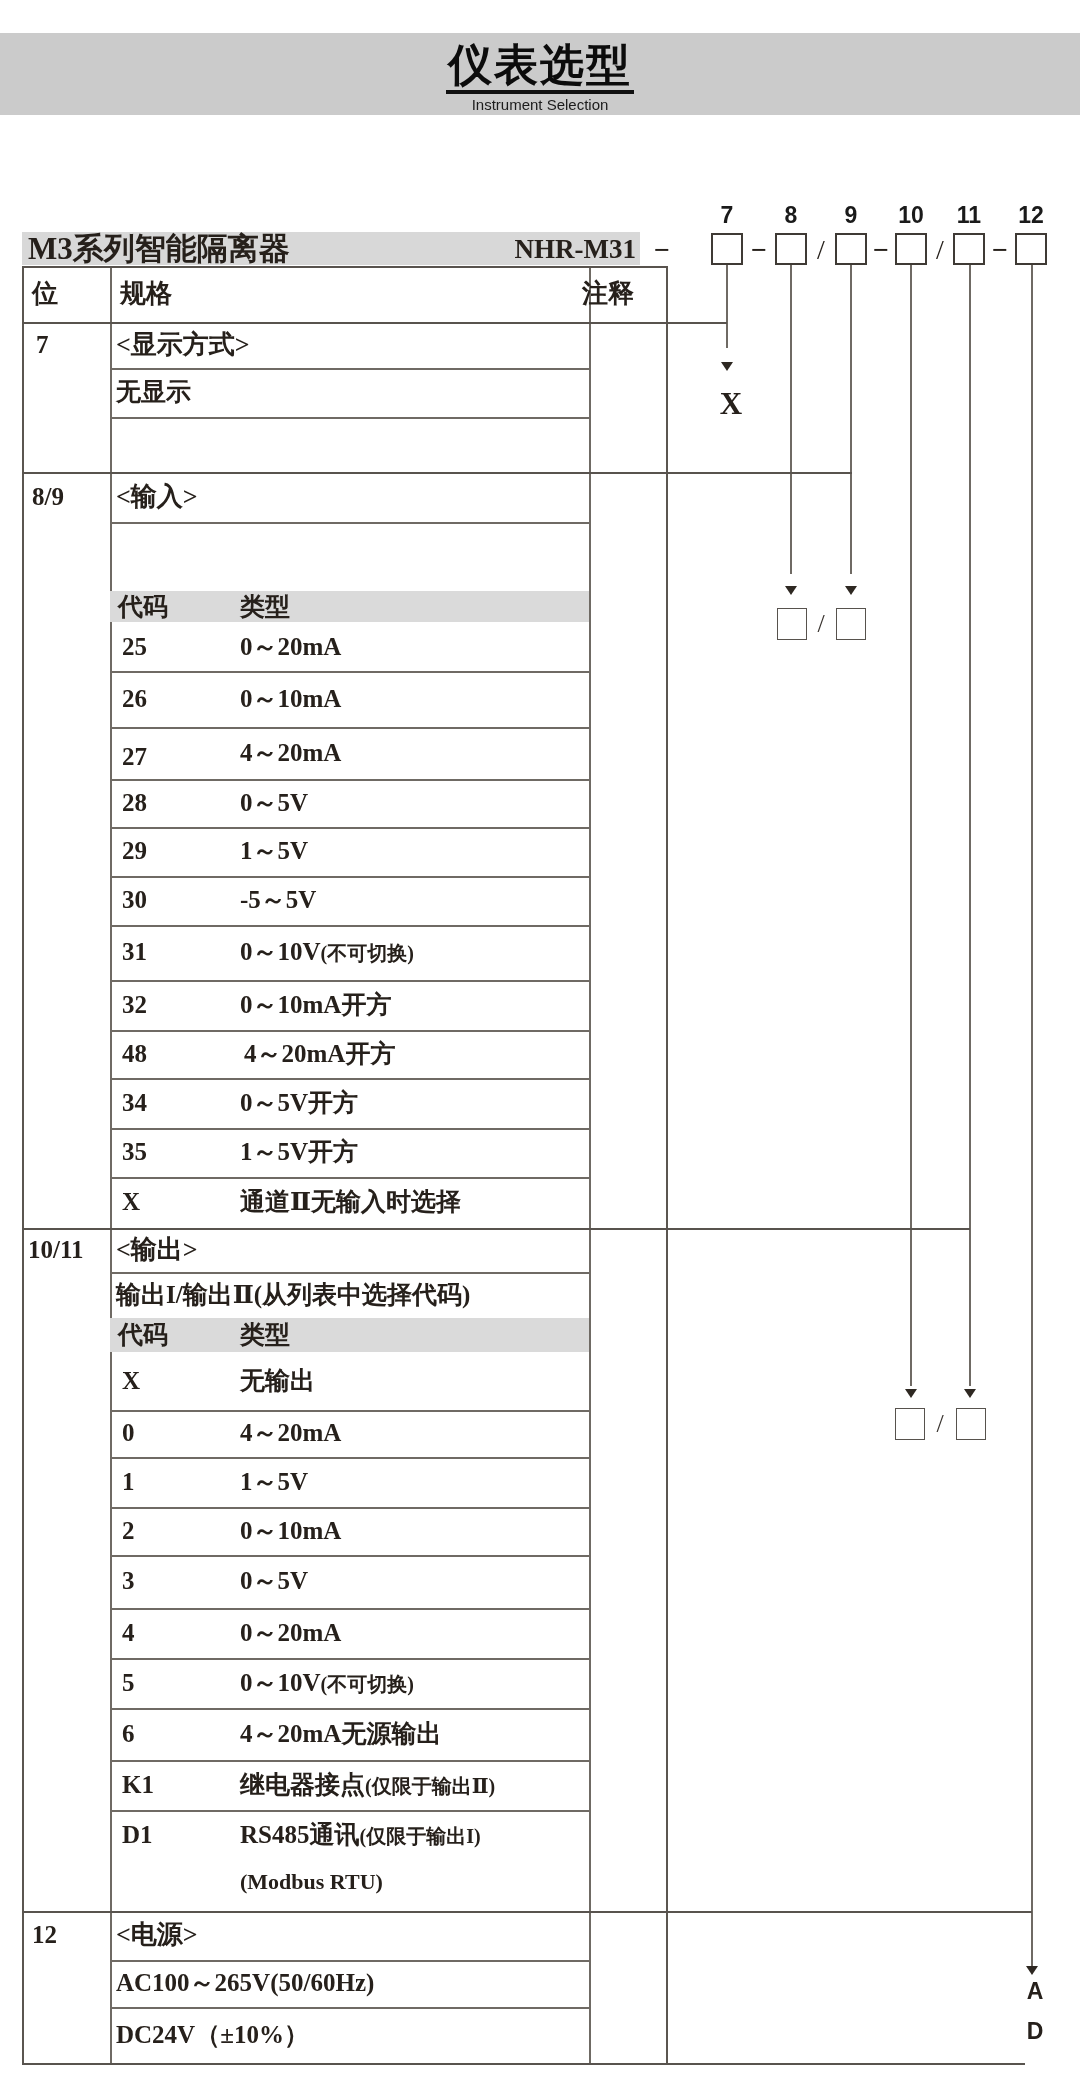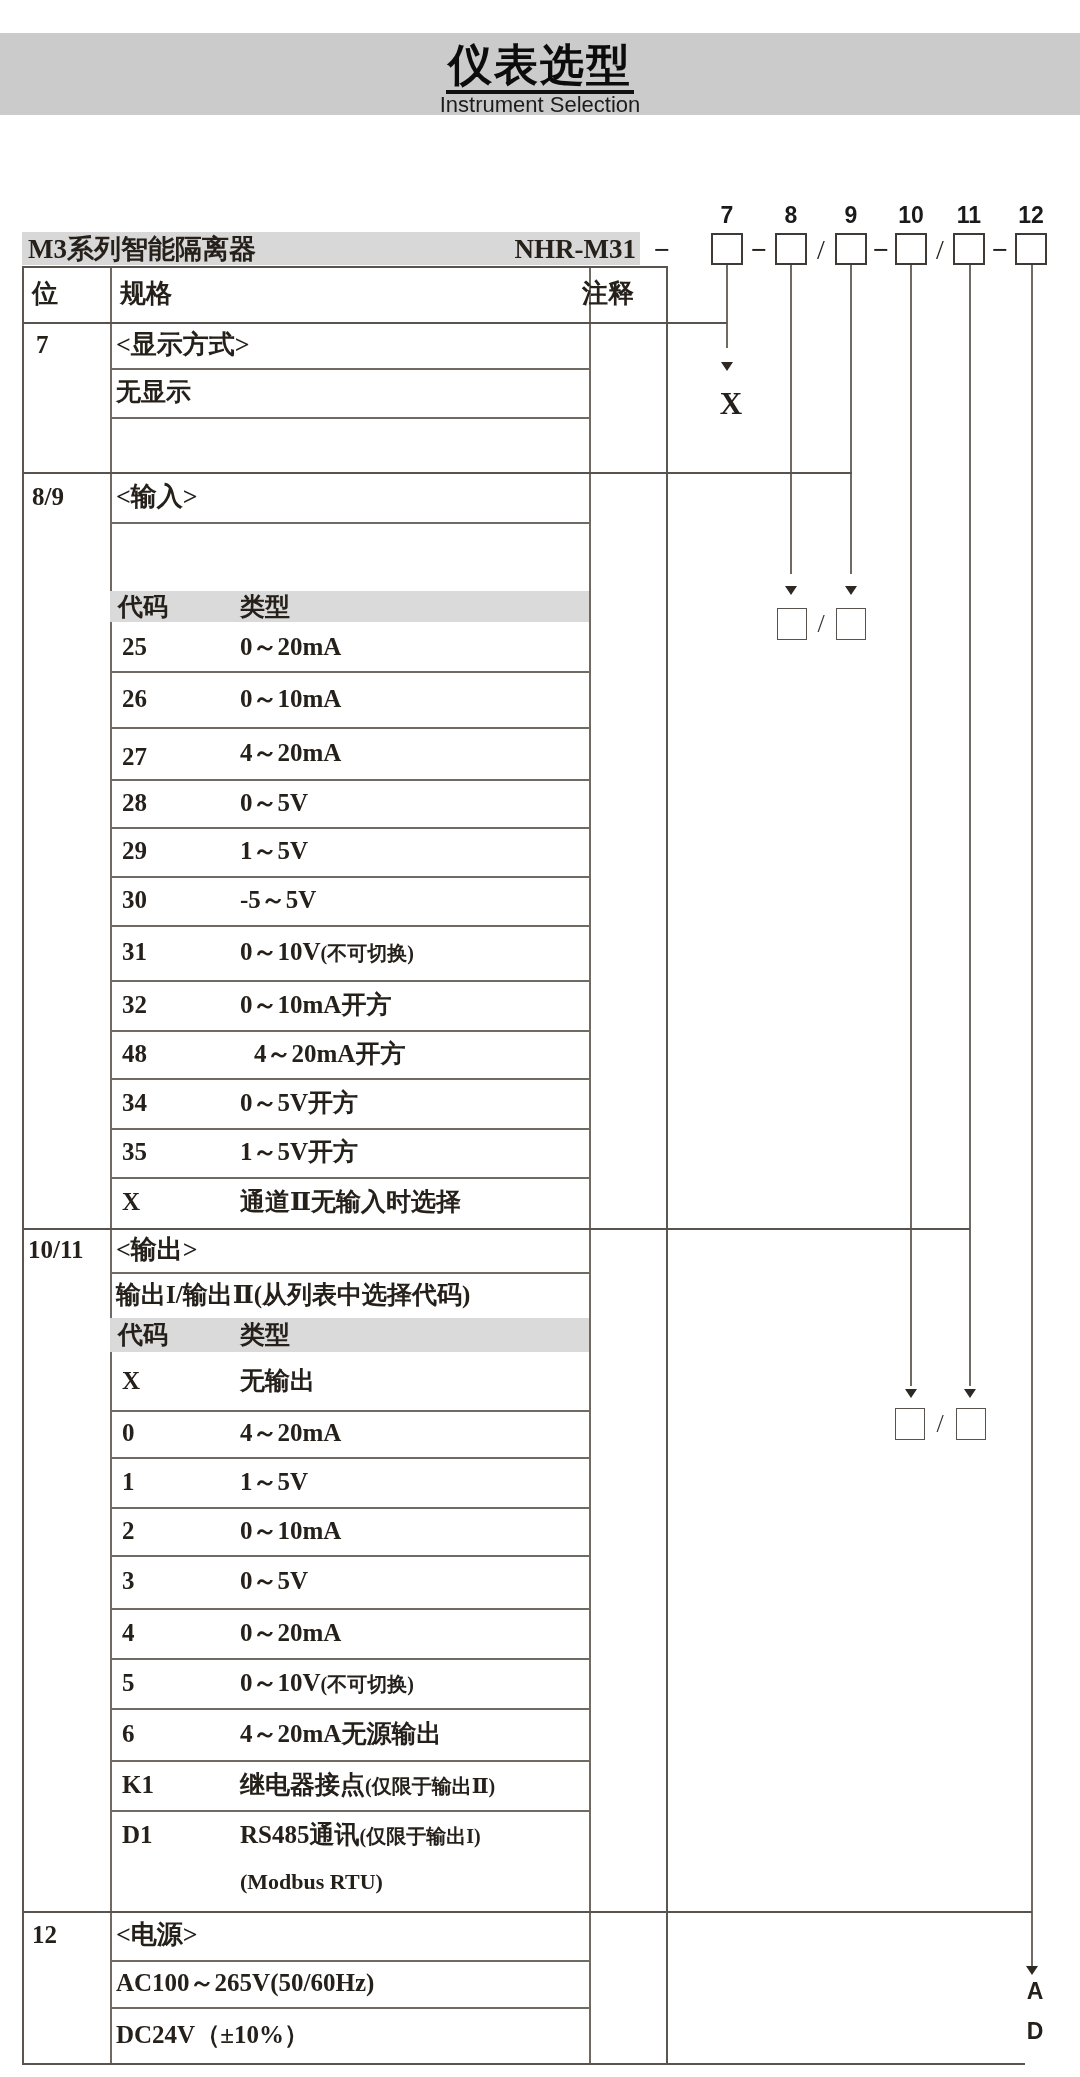--- a/index.html
+++ b/index.html
@@ -4,23 +4,23 @@
 <style>
   html,body{margin:0;padding:0;background:#ffffff;}
   #page{position:relative;width:1080px;height:2077px;background:#ffffff;overflow:hidden;
         font-family:"Liberation Serif","DejaVu Serif",serif;color:#26201b;}
   
   .title-banner{position:absolute;left:0;top:33px;width:1080px;height:82px;background:#cbcbcb;text-align:center;}
   .title-main{display:inline-block;margin-top:8px;font-family:"Liberation Sans","DejaVu Sans",sans-serif;
               font-weight:900;font-size:44px;line-height:48px;color:#0c0c0c;
               border-bottom:4px solid #111;padding:0 2px 1px 2px;letter-spacing:2px;}
   .title-sub{display:block;font-family:"Liberation Sans","DejaVu Sans",sans-serif;
-             font-size:22px;line-height:19px;color:#1c1c1c;margin-top:1px;text-align:center;}
+             font-size:15px;line-height:19px;color:#1c1c1c;margin-top:1px;text-align:center;}
   .model-banner{position:absolute;left:22px;top:232px;width:618px;height:33px;background:#d8d8d8;}
-  .series-label{position:absolute;left:28px;top:234px;font-size:27px;line-height:30px;font-weight:700;white-space:nowrap;}
+  .series-label{position:absolute;left:28px;top:234px;font-size:31px;line-height:30px;font-weight:700;white-space:nowrap;}
   .model-code{position:absolute;right:444px;top:234px;font-size:27px;line-height:30px;font-weight:700;white-space:nowrap;}
   
   .cell{position:absolute;font-size:25px;line-height:30px;font-weight:700;white-space:nowrap;}
   .big{font-size:26px;}
   .small{font-size:20px;font-weight:700;}
   
   .digit{position:absolute;top:202px;font-family:"Liberation Sans","DejaVu Sans",sans-serif;
          font-weight:700;font-size:23px;line-height:26px;transform:translateX(-50%);color:#1a1a1a;}
   
   .cbox{position:absolute;width:32px;height:32px;border:2px solid #3f3a35;background:#fff;box-sizing:border-box;}
@@ -164,21 +164,21 @@
   <span class="cell" style="left:240px;top:788px">0～5V</span>
   <span class="cell" style="left:122px;top:836px">29</span>
   <span class="cell" style="left:240px;top:836px">1～5V</span>
   <span class="cell" style="left:122px;top:885px">30</span>
   <span class="cell" style="left:240px;top:885px">-5～5V</span>
   <span class="cell" style="left:122px;top:937px">31</span>
   <span class="cell" style="left:240px;top:937px"><span>0～10V</span><span class="small">(不可切换)</span></span>
   <span class="cell" style="left:122px;top:990px">32</span>
   <span class="cell" style="left:240px;top:990px">0～10mA开方</span>
   <span class="cell" style="left:122px;top:1039px">48</span>
-  <span class="cell" style="left:254px;top:1039px">4～20mA开方</span>
+  <span class="cell" style="left:244px;top:1039px">4～20mA开方</span>
   <span class="cell" style="left:122px;top:1088px">34</span>
   <span class="cell" style="left:240px;top:1088px">0～5V开方</span>
   <span class="cell" style="left:122px;top:1137px">35</span>
   <span class="cell" style="left:240px;top:1137px">1～5V开方</span>
   <span class="cell" style="left:122px;top:1187px">X</span>
   <span class="cell" style="left:240px;top:1187px">通道Ⅱ无输入时选择</span>
 
   <span class="cell" style="left:28px;top:1235px">10/11</span>
   <span class="cell big" style="left:116px;top:1235px">&lt;输出&gt;</span>
   <span class="cell" style="left:116px;top:1280px">输出I/输出Ⅱ(从列表中选择代码)</span>

